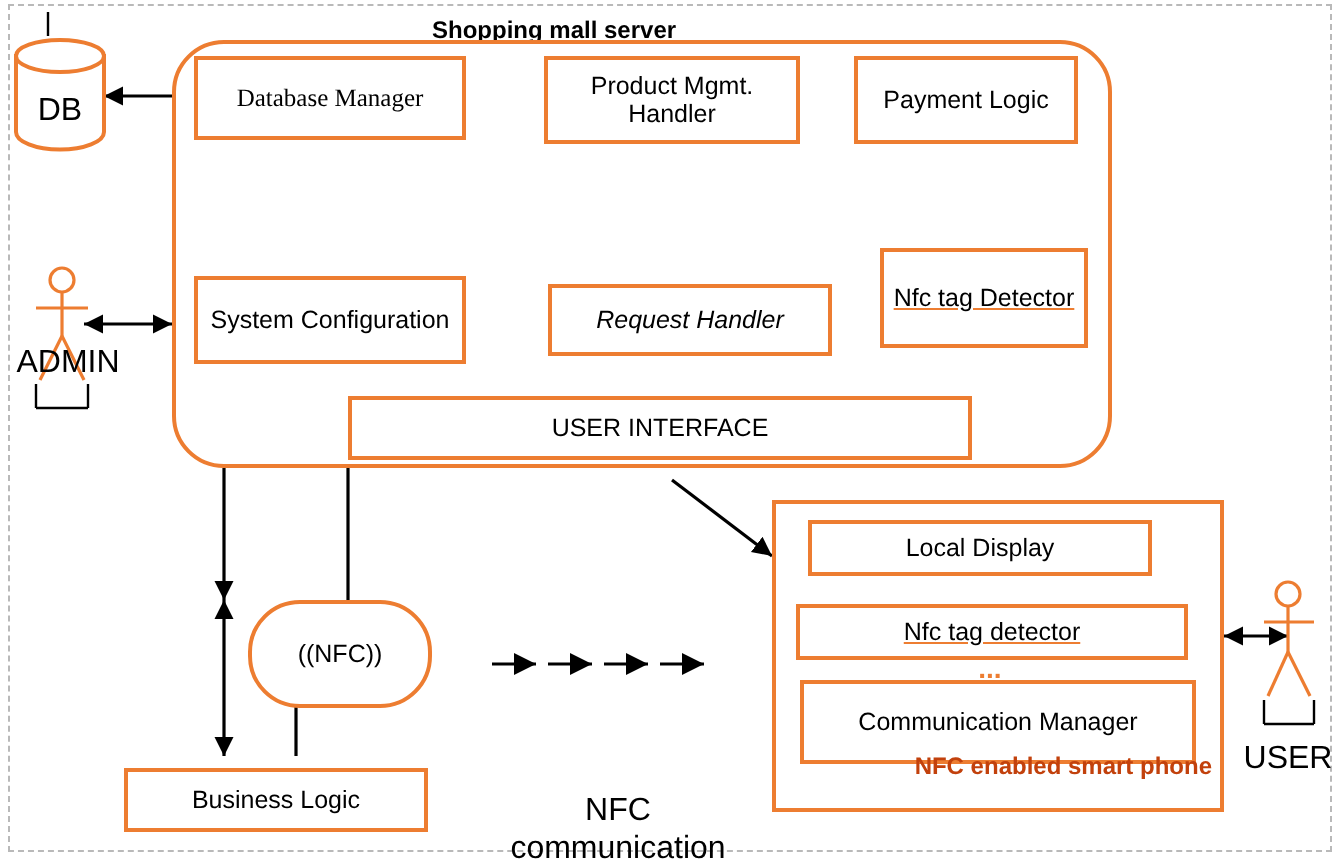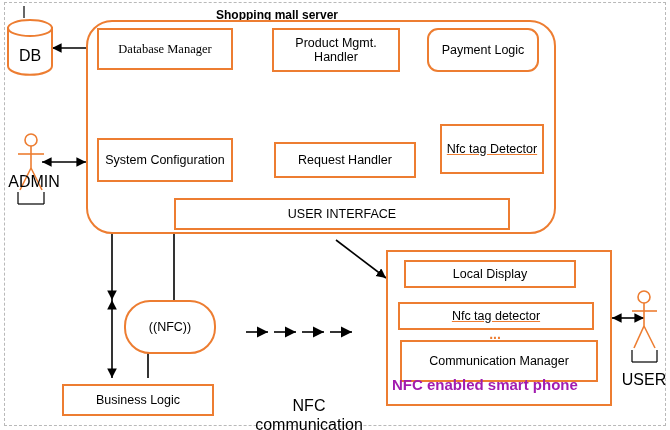--- a/index.html
+++ b/index.html
@@ -68,24 +68,24 @@
     text-decoration-color: #ED7D31;
   }
   .title {
     position: absolute;
     font-size: 12px;
     font-weight: bold;
     color: #000000;
   }
   .phone-title {
     position: absolute;
-    font-size: 15px;
+    font-size: 12px;
     font-weight: bold;
-    color: #a21caf;
-    text-align: left;
+    color: #c2410c;
+    text-align: right;
   }
 </style>
 </head>
 <body>
 
 <div id="canvas">
 
   <div class="outer-border"></div>
 
   <svg class="svg-layer" viewBox="0 0 670 430">
@@ -163,32 +163,32 @@
   <div class="label" style="left:8px; top:46px; width:44px;">DB</div>
 
   <div class="label" style="left:6px; top:172px; width:56px;">ADMIN</div>
 
   <div class="label" style="left:618px; top:370px; width:52px;">USER</div>
 
   <div class="box" style="left:97px; top:28px; width:136px; height:42px;font-family:Liberation Serif, serif;">Database Manager</div>
 
   <div class="box" style="left:272px; top:28px; width:128px; height:44px;">Product Mgmt. Handler</div>
 
-  <div class="box" style="left:427px; top:28px; width:112px; height:44px;border-radius:11px;">Payment Logic</div>
+  <div class="box" style="left:427px; top:28px; width:112px; height:44px;">Payment Logic</div>
 
 
   <div class="box" style="left:97px; top:138px; width:136px; height:44px;">System Configuration</div>
 
-  <div class="box" style="left:274px; top:142px; width:142px; height:36px;">Request Handler</div>
+  <div class="box" style="left:274px; top:142px; width:142px; height:36px;font-style:italic;">Request Handler</div>
 
   <div class="box" style="left:440px; top:124px; width:104px; height:50px;">
     <span class="underline-word">Nfc tag Detector</span>
   </div>
 
-  <div class="box" style="left:174px; top:198px; width:336px; height:32px;">USER INTERFACE</div>
+  <div class="box" style="left:174px; top:198px; width:312px; height:32px;">USER INTERFACE</div>
 
 
   <div class="box rounded" style="left:124px; top:300px; width:92px; height:54px;">((NFC))</div>
 
   <div class="box" style="left:36px; top:384px; width:152px; height:32px;margin-left:26px;">Business Logic</div>
 
   <div class="label" style="left:244px; top:368px; width:130px;margin-top:28px;">NFC communication from cashier to user</div>
 
   <div class="box" style="left:386px; top:250px; width:226px; height:156px; background:transparent;"></div>
 

